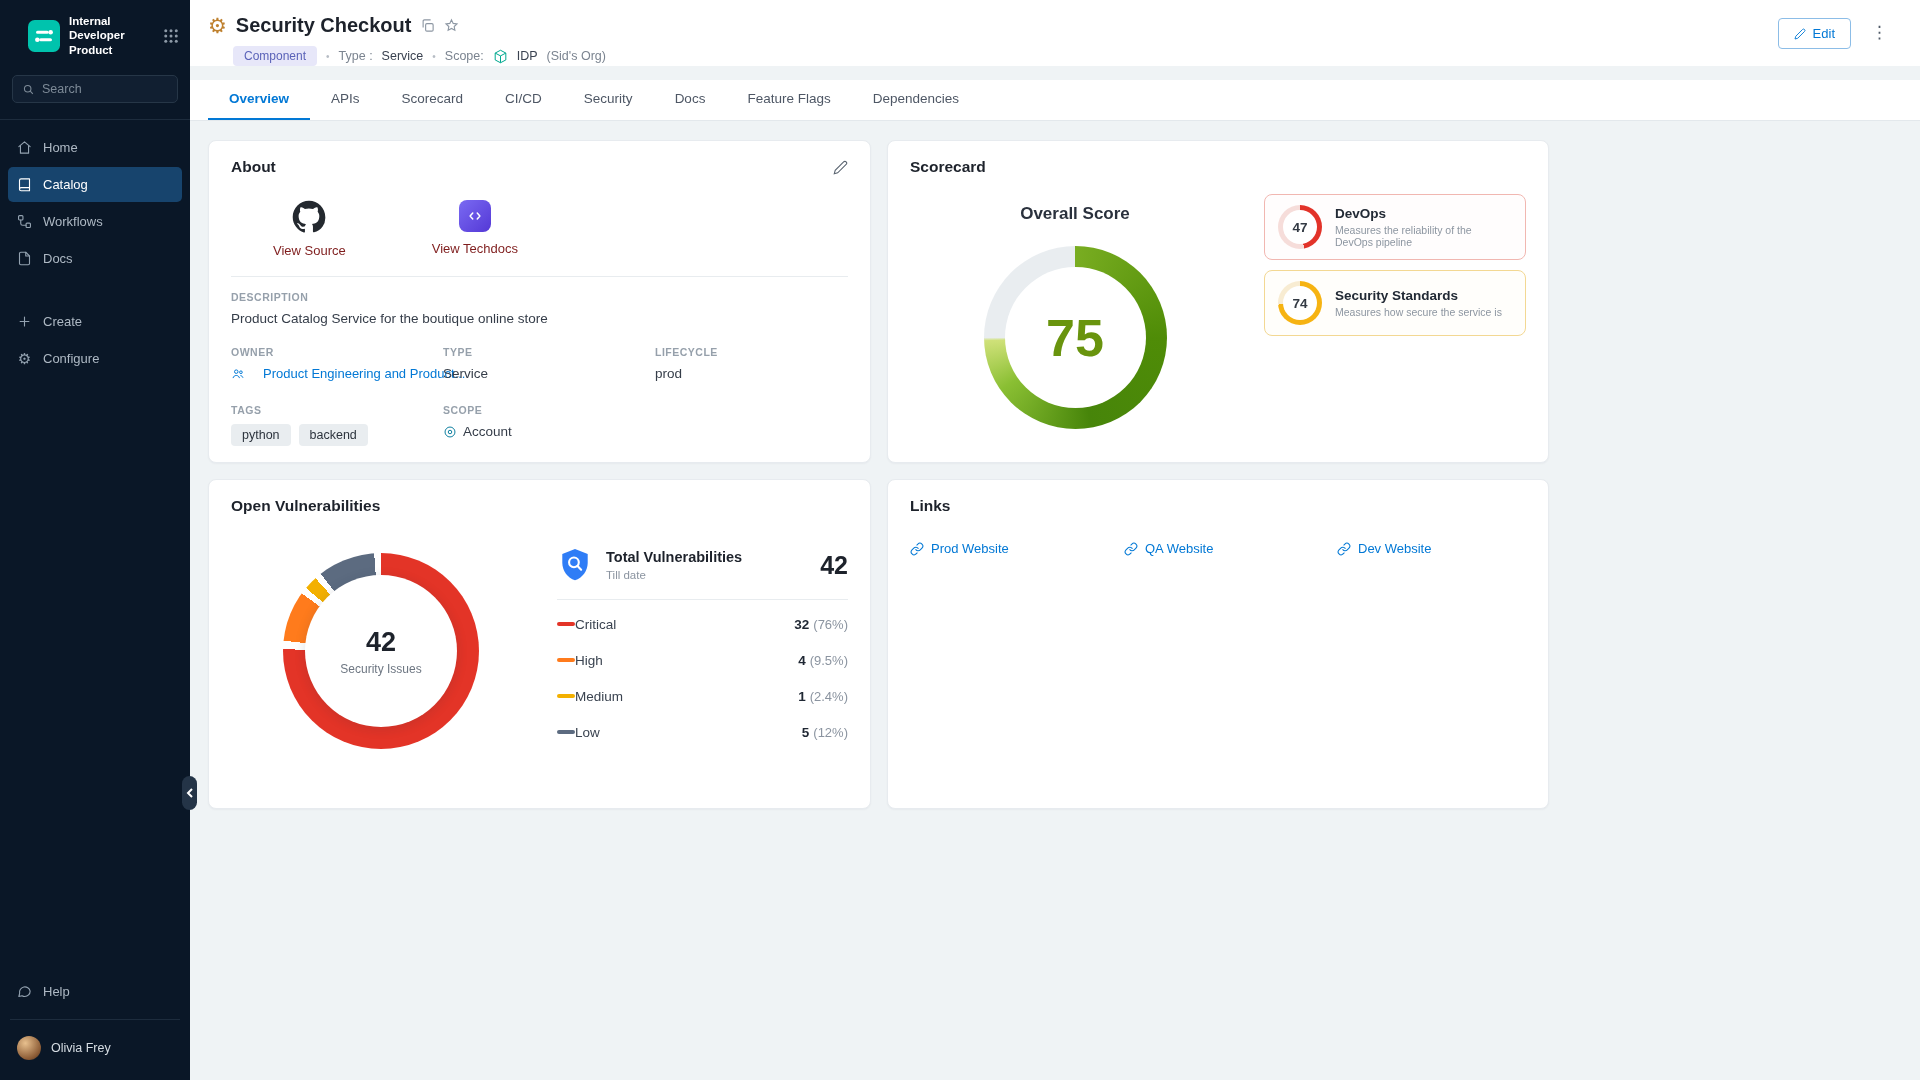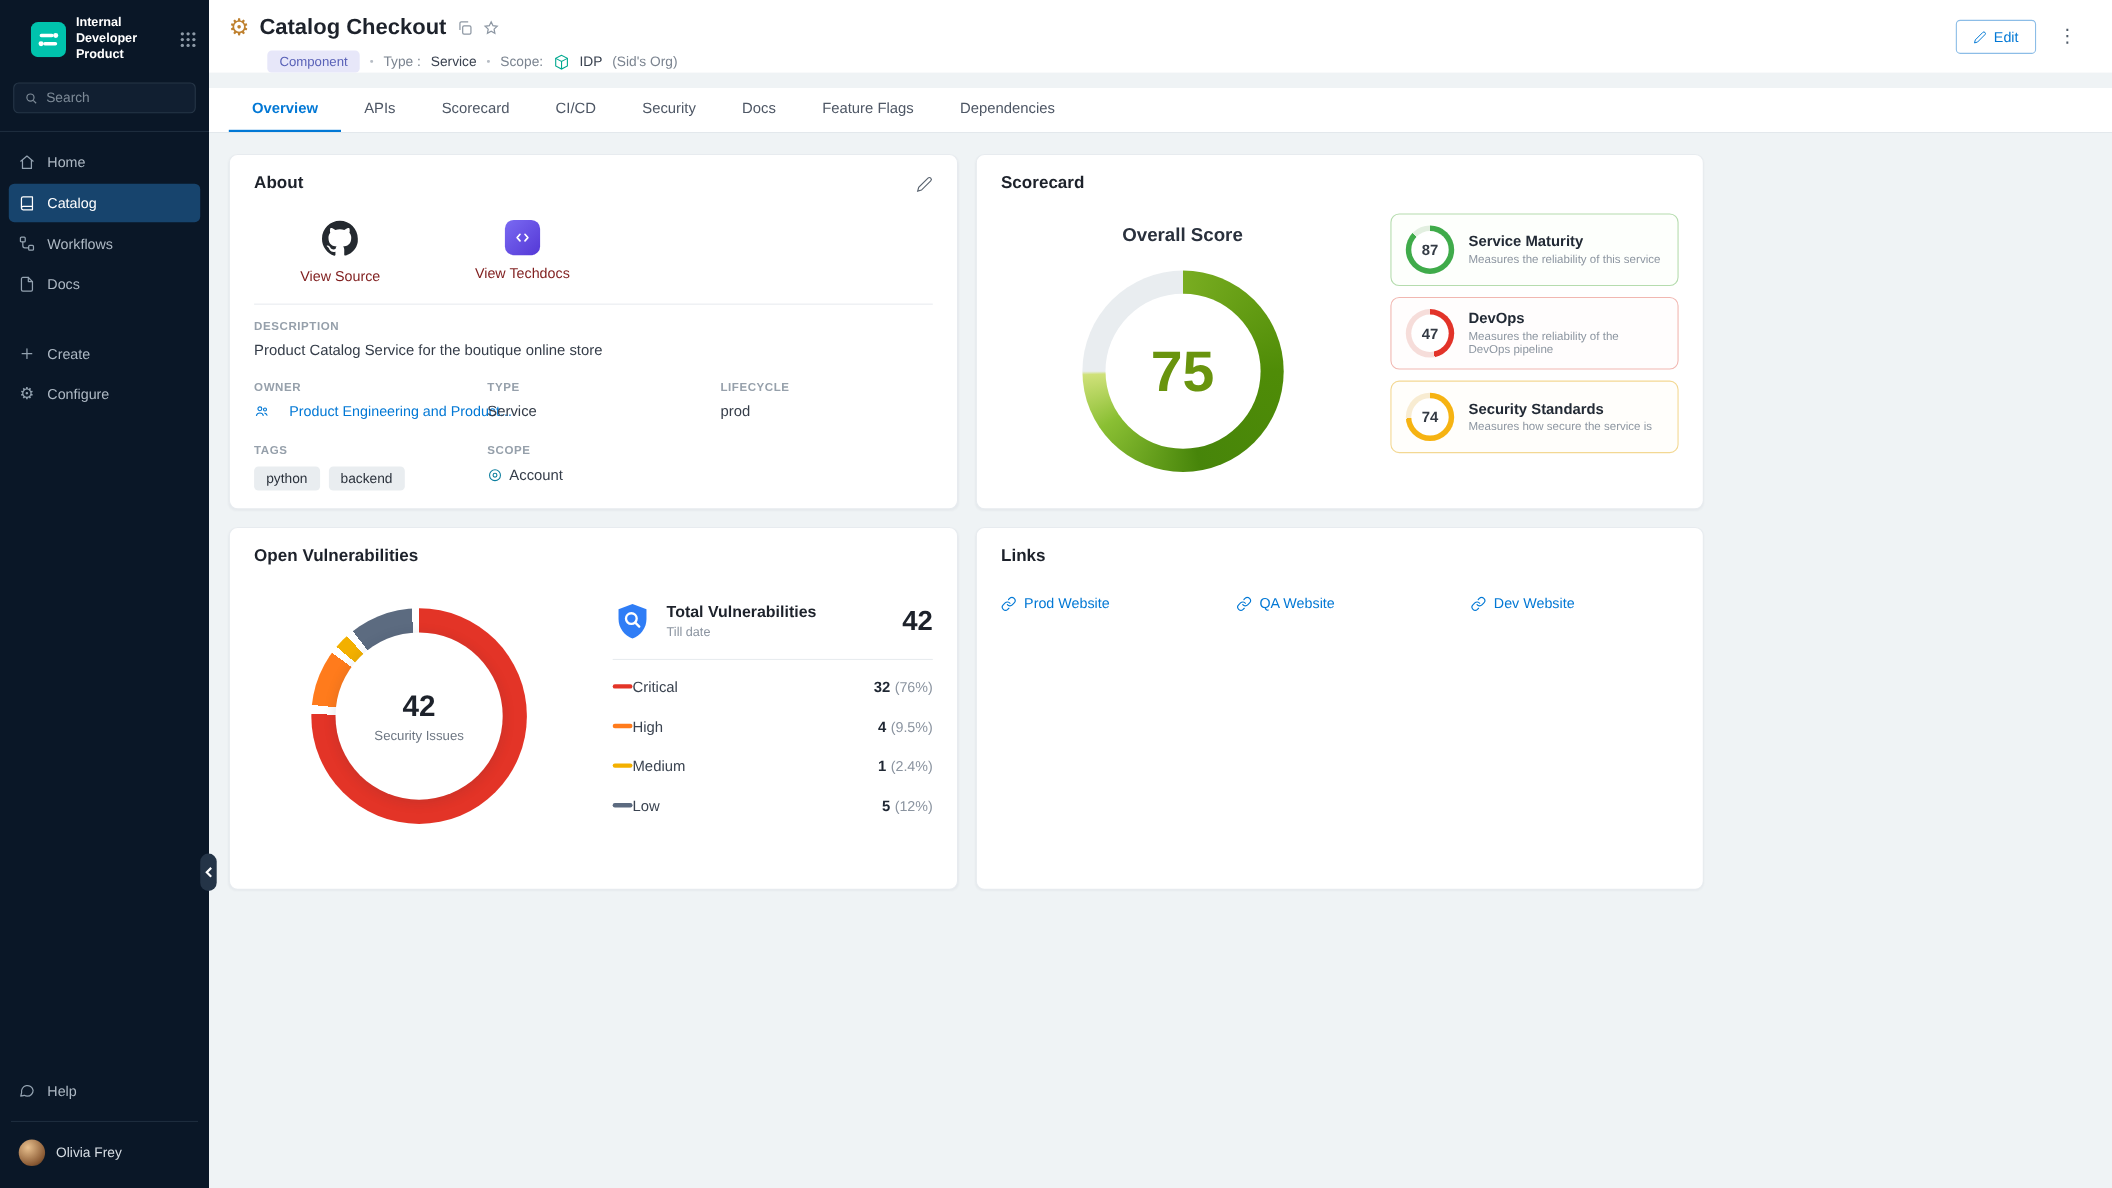--- a/index.html
+++ b/index.html
@@ -33,21 +33,21 @@
   .collapse-handle { position:absolute; right:-7px; top:776px; width:15px; height:34px; background:#243447; border-radius:8px; display:flex; align-items:center; justify-content:center; cursor:pointer; z-index:10; }
   .collapse-handle svg { width:8px; height:10px; stroke:#fff; fill:none; stroke-width:2; }
 
   
   .main { flex:1; display:flex; flex-direction:column; background:#eff3f5; }
   .page-header { background:#fff; padding:14px 26px 0 18px; display:flex; justify-content:space-between; }
   .title-row { display:flex; align-items:center; gap:9px; }
   .comp-gear { font-size:21px; color:#bf812f; line-height:1; }
   .page-title { font-size:20px; font-weight:700; color:#1d222b; }
   .title-icon { width:15px; height:15px; stroke:#8d97a3; fill:none; stroke-width:1.8; cursor:pointer; }
-  .meta-row { display:flex; align-items:center; gap:9px; margin:9px 0 0 35px; font-size:12.5px; color:#7b8490; }
+  .meta-row { display:flex; align-items:center; gap:9px; margin:9px 0 0 25px; font-size:12.5px; color:#7b8490; }
   .badge-component { background:#e7e7f9; color:#5a62b8; font-size:12px; padding:3px 11px; border-radius:4px; }
   .meta-sep { color:#b6bcc4; font-size:10px; }
   .meta-strong { color:#3a4250; }
   .cube-icon { width:15px; height:15px; stroke:#00a88f; fill:none; stroke-width:1.6; }
   .header-right { display:flex; align-items:flex-start; gap:14px; padding-top:4px; }
   .edit-btn { display:flex; align-items:center; gap:7px; border:1px solid #8cbde7; background:#fff; color:#0278d5; font-size:13px; padding:7px 15px; border-radius:4px; cursor:pointer; font-family:"Liberation Sans", sans-serif; }
   .edit-btn svg { width:12px; height:12px; stroke:#0278d5; fill:none; stroke-width:1.8; }
   .kebab { font-size:17px; color:#505b68; cursor:pointer; padding:4px 6px; }
 
   .tabs { display:flex; background:#fff; border-bottom:1px solid #e3e8ec; padding:0 0 0 18px; margin-top:14px; }
@@ -242,21 +242,21 @@
         </svg>
     </div>
   </aside>
 
   <main class="main">
 
     <header class="page-header">
       <div>
         <div class="title-row">
           <span class="comp-gear">⚙</span>
-          <h1 class="page-title">Catalog Checkout</h1>
+          <h1 class="page-title">Security Checkout</h1>
           <svg class="title-icon" viewBox="0 0 24 24">
               <rect x="9" y="9" width="12" height="12" rx="2"></rect>
               <path d="M5 15V5a2 2 0 0 1 2-2h10"></path>
             </svg>
           <svg class="title-icon" viewBox="0 0 24 24">
               <path d="m12 3 2.7 5.6 6.1.8-4.5 4.2 1.1 6-5.4-2.9-5.4 2.9 1.1-6L3.2 9.4l6.1-.8z"></path>
             </svg>
         </div>
         <div class="meta-row">
           <span class="badge-component">Component</span>
@@ -369,29 +369,20 @@
       <section class="card">
         <h2 class="card-title">Scorecard</h2>
         <div class="scorecard-body">
           <div class="overall-block">
             <div class="overall-title">Overall Score</div>
             <div class="donut-overall">
               <div class="overall-num">75</div>
             </div>
           </div>
           <div class="score-list">
-            <div class="score-item green">
-              <div class="mini-ring ring-87">
-                  <span class="mini-num">87</span>
-                </div>
-              <div class="score-texts">
-                <div class="score-name">Service Maturity</div>
-                <div class="score-desc">Measures the reliability of this service</div>
-              </div>
-            </div>
             <div class="score-item red">
               <div class="mini-ring ring-47">
                   <span class="mini-num">47</span>
                 </div>
               <div class="score-texts">
                 <div class="score-name">DevOps</div>
                 <div class="score-desc">Measures the reliability of the DevOps pipeline</div>
               </div>
             </div>
             <div class="score-item yellow">

